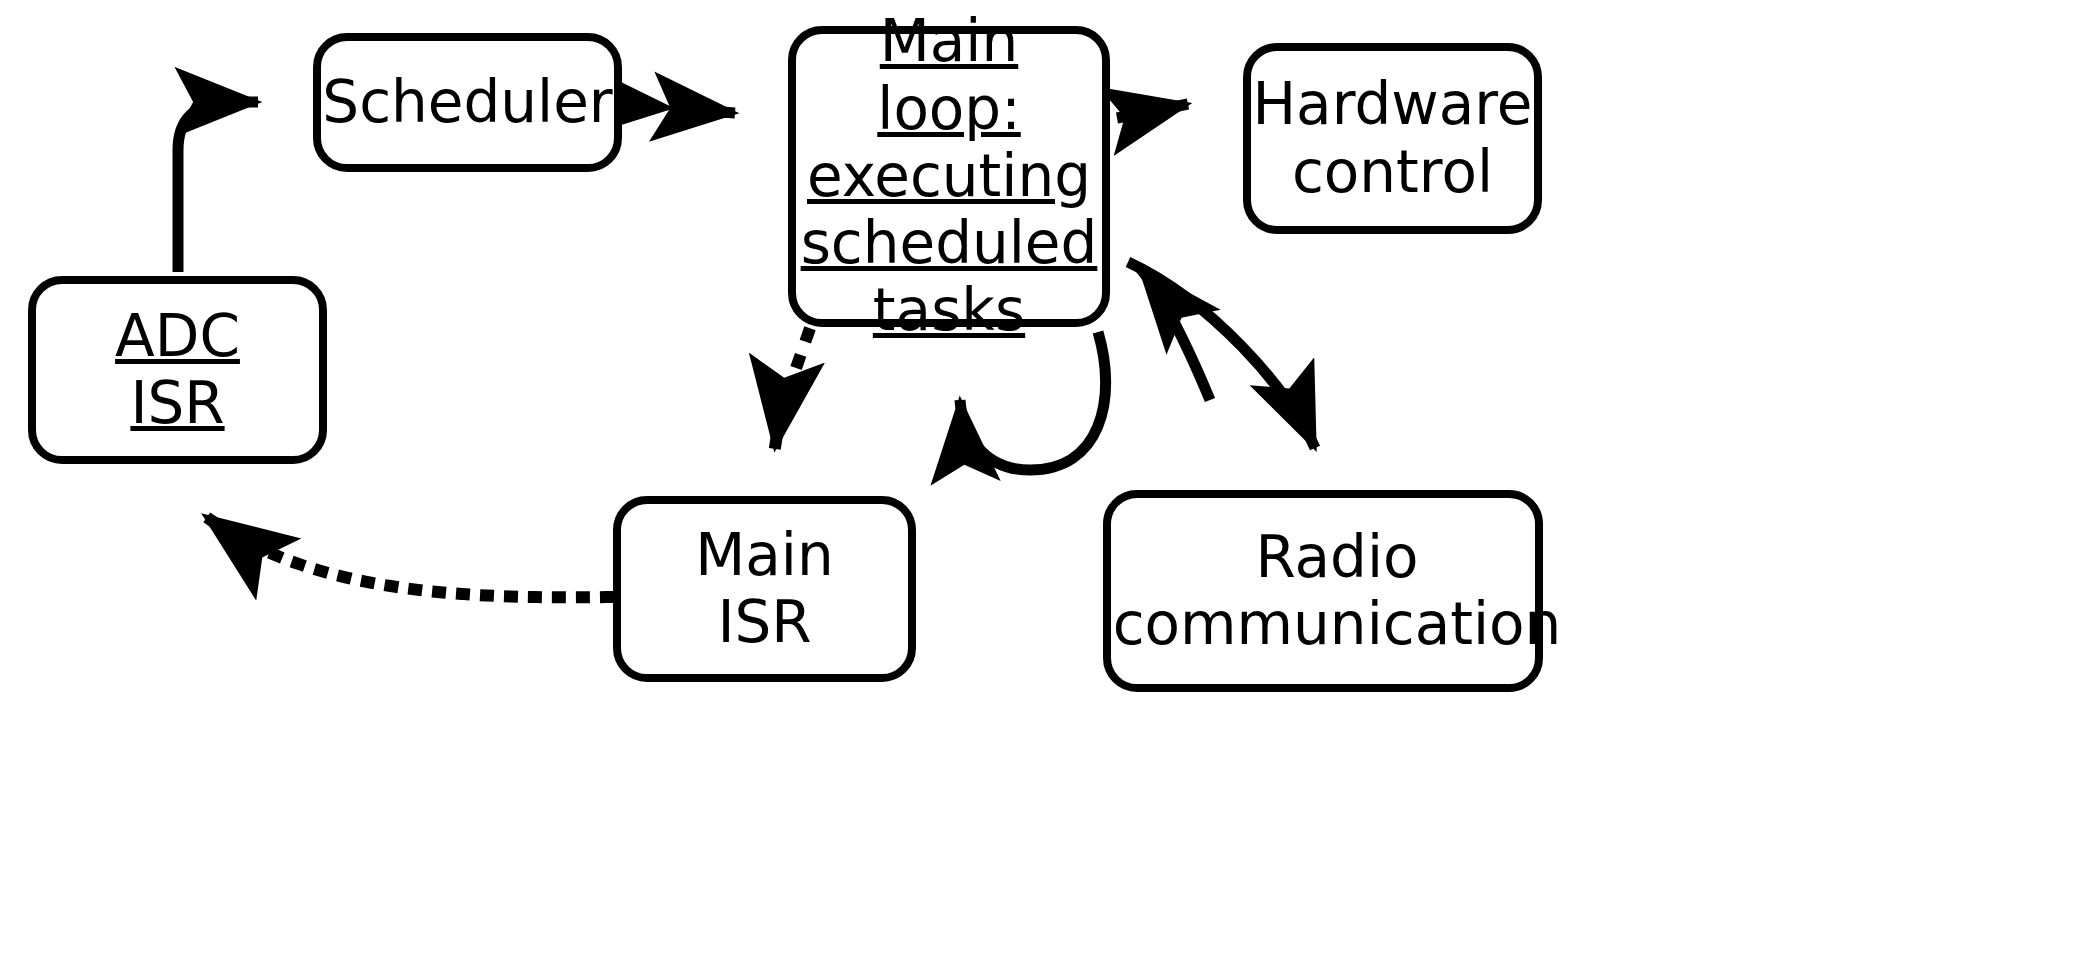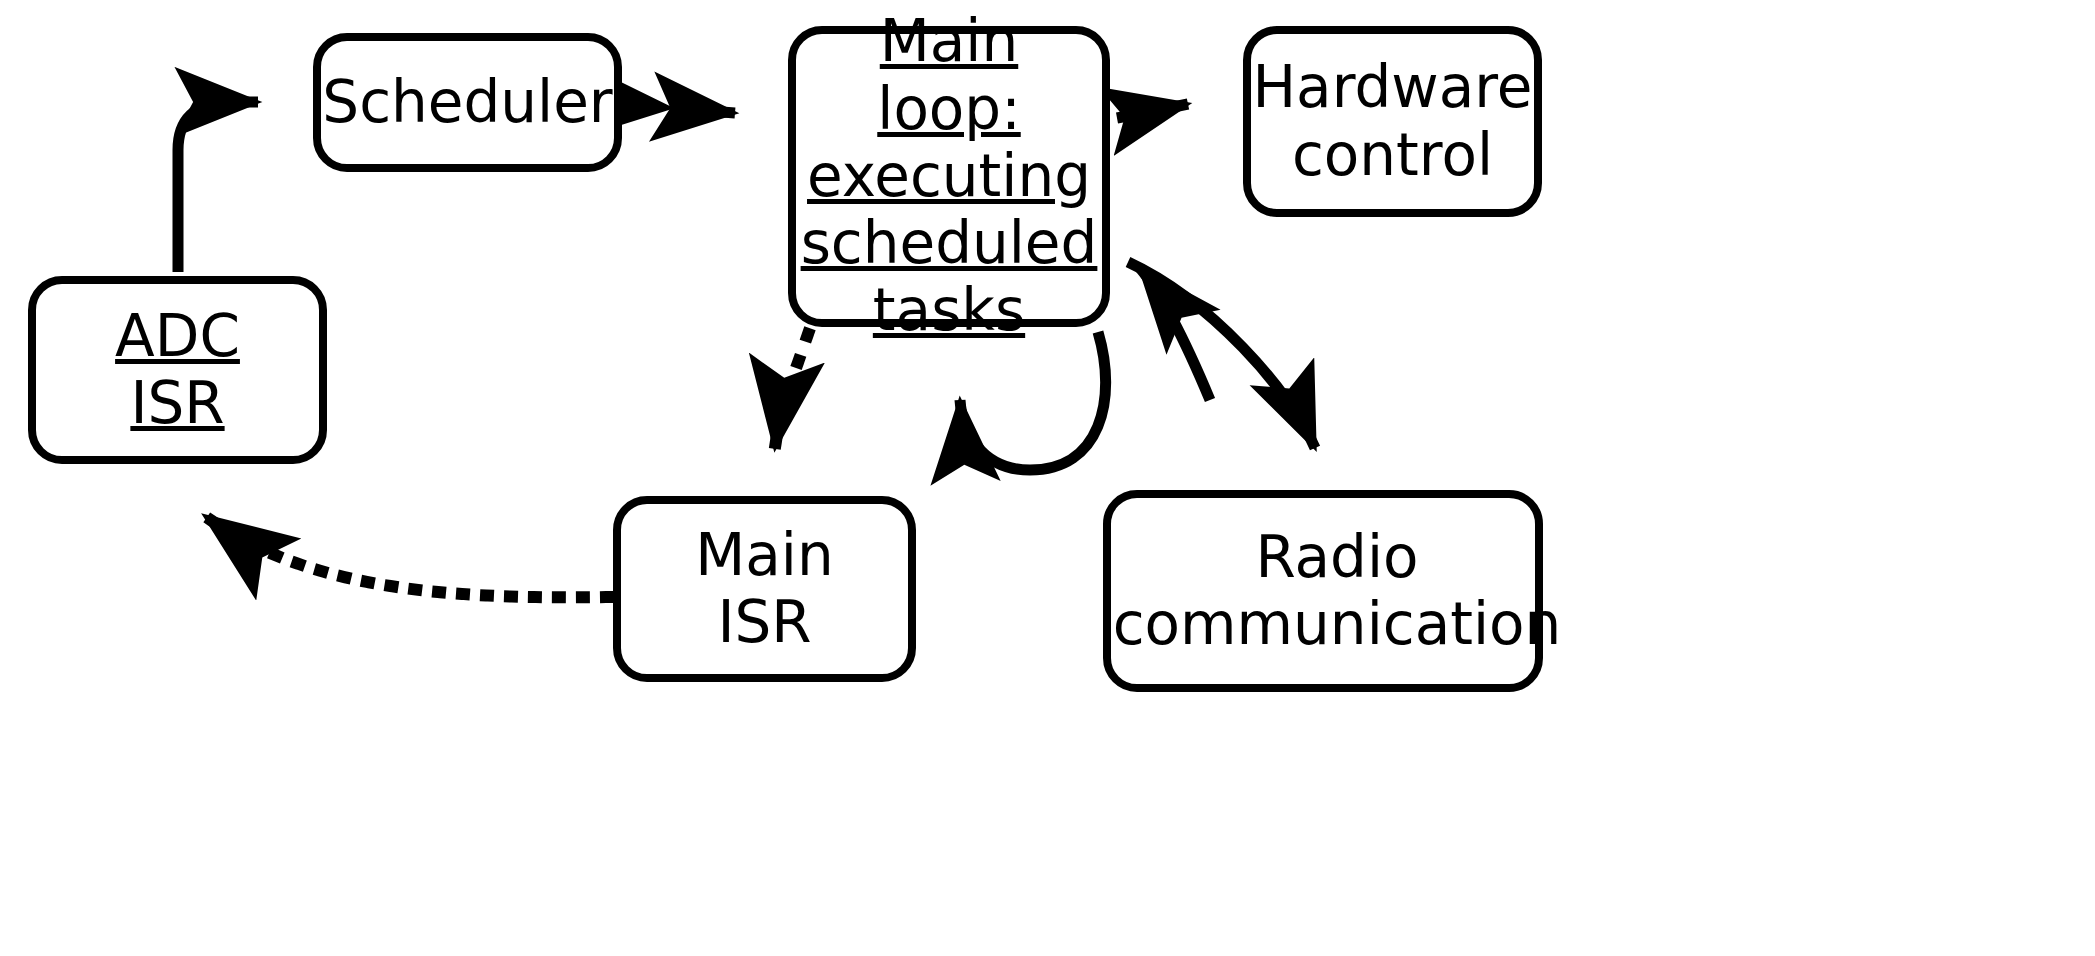--- a/index.html
+++ b/index.html
@@ -87,21 +87,21 @@
 ISR</span>
   </div>
 
   <div class="node" id="node-main-loop" style="left:788px; top:26px; width:322px; height:301px;text-decoration:underline;">
     <span class="node-label">Main loop:
 executing
 scheduled
 tasks</span>
   </div>
 
-  <div class="node" id="node-hardware-control" style="left:1243px; top:26px; width:299px; height:191px;justify-content:center;">
+  <div class="node" id="node-hardware-control" style="left:1243px; top:43px; width:299px; height:191px;justify-content:center;">
     <span class="node-label">Hardware
 control</span>
   </div>
 
   <div class="node" id="node-timer-isr" style="left:613px; top:496px; width:303px; height:186px;">
     <span class="node-label">Main
 ISR</span>
   </div>
 
   <div class="node" id="node-radio-communication" style="left:1103px; top:490px; width:440px; height:202px;padding-left:28px;">

